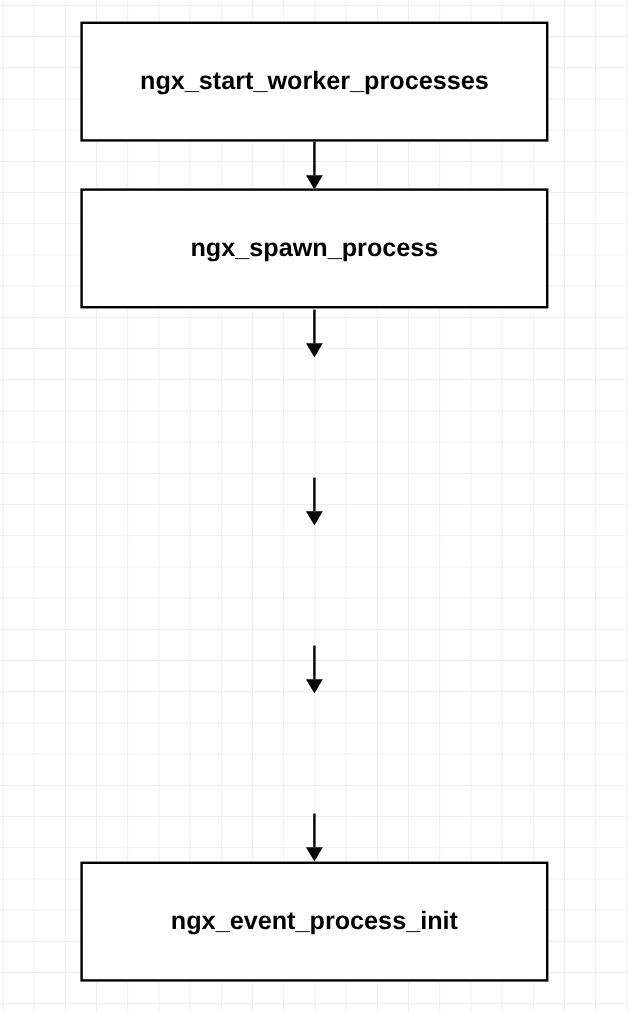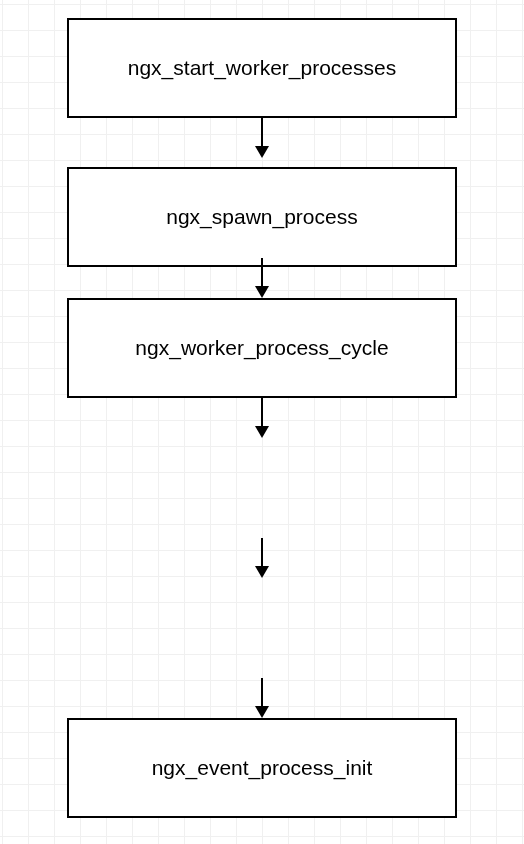--- a/index.html
+++ b/index.html
@@ -1,15 +1,15 @@
 <!DOCTYPE html>
 <html><head>
   <meta charset="utf-8">
   <style>
-    * { margin: 0; padding: 0; box-sizing: border-box; }
+    * { margin: 0; padding: 0; box-sizing: border-box; font-weight: bold; }
     body {
       width: 524px;
       height: 844px;
       position: relative;
       background: #fff;
       font-family: Arial, Helvetica, sans-serif;
     }
     .grid {
       position: absolute;
       inset: 0;
@@ -70,31 +70,28 @@
 <div class="canvas">
 
   <div class="node" style="top:18px">
     <span>ngx_start_worker_processes</span>
   </div>
   <div class="arrow" style="top:118px">
     <div class="arrow-line"></div>
     <div class="arrow-head"></div>
   </div>
 
-  <div class="node" style="top:167px">
+  <div class="node" style="top:157px">
     <span>ngx_spawn_process</span>
   </div>
   <div class="arrow" style="top:258px">
     <div class="arrow-line"></div>
     <div class="arrow-head"></div>
   </div>
 
-  <div class="node" style="top:298px">
-    <span>ngx_worker_process_cycle</span>
-  </div>
   <div class="arrow" style="top:398px">
     <div class="arrow-line"></div>
     <div class="arrow-head"></div>
   </div>
 
   <div class="arrow" style="top:538px">
     <div class="arrow-line"></div>
     <div class="arrow-head"></div>
   </div>
 

